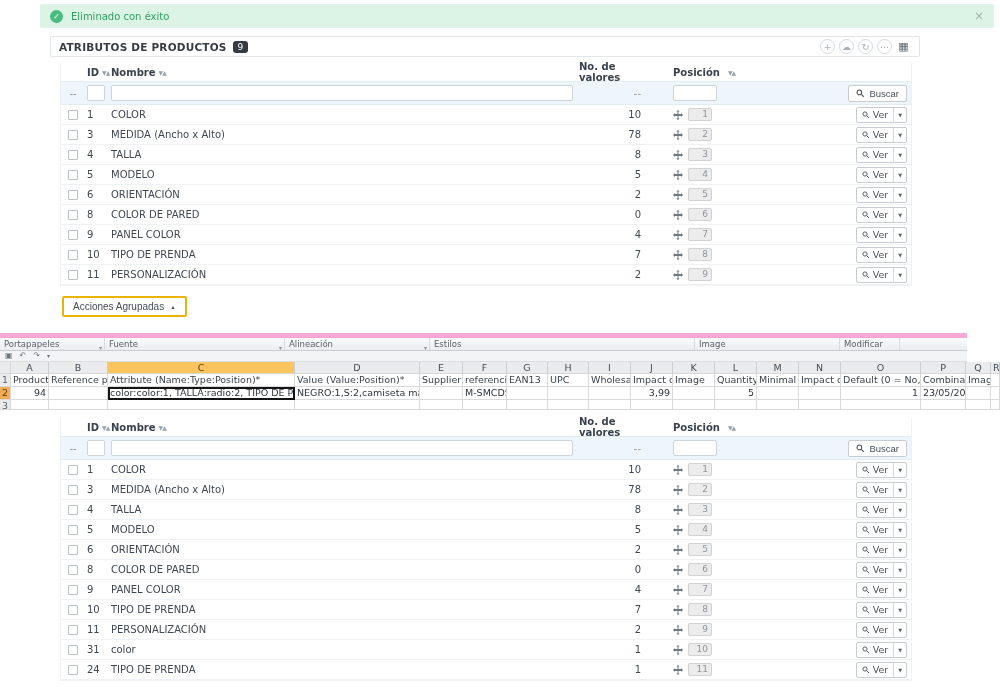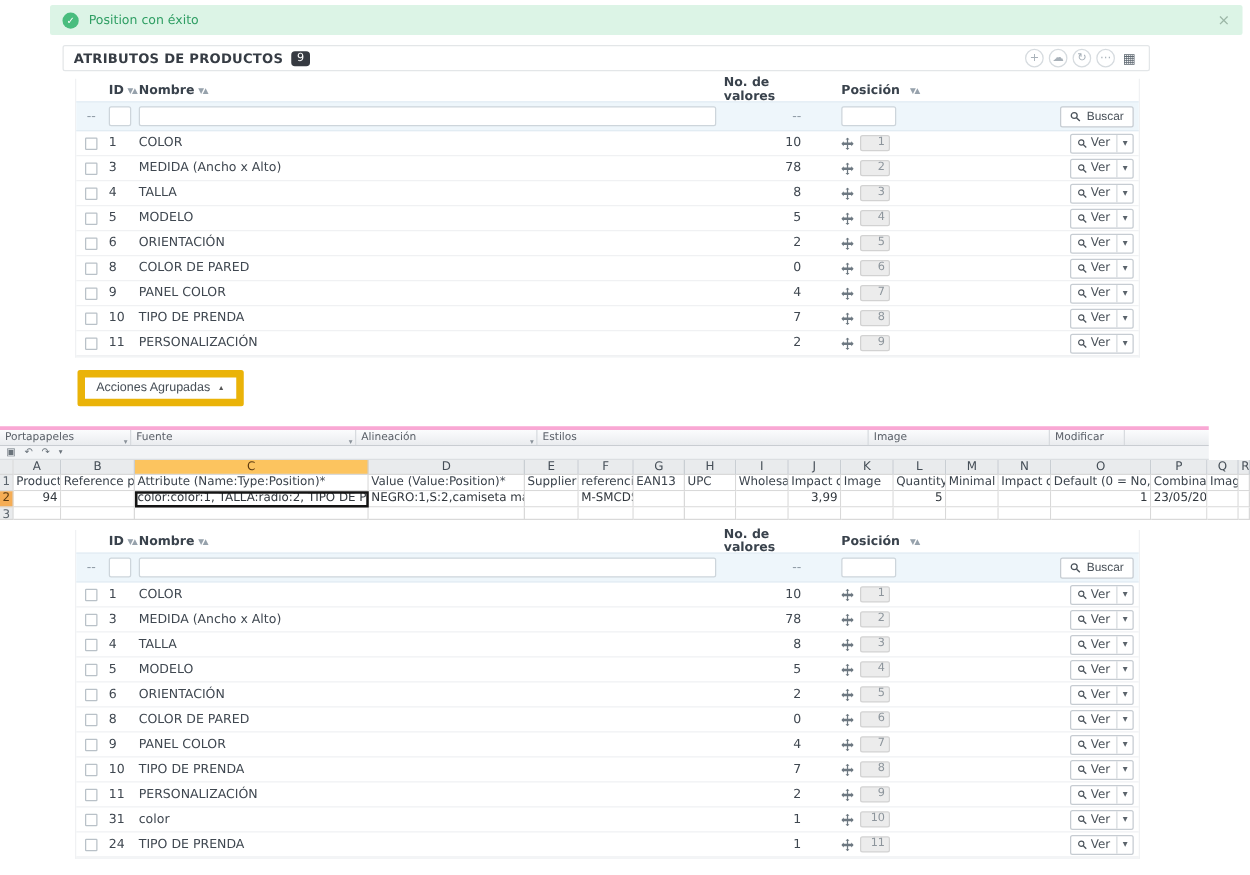--- a/index.html
+++ b/index.html
@@ -39,25 +39,25 @@
   .flt-nm{width:calc(100% - 6px)}
   .flt-ps{width:44px}
   .dash{color:#8b97a2}
   .btn{display:inline-flex;align-items:center;border:1px solid #c6ccd2;background:#fff;border-radius:2px;color:#4a525a;cursor:pointer;font-size:9.5px}
   .btn-buscar{height:17px;padding:0 7px;gap:4px}
   .ver{height:16px}
   .ver-main{display:flex;align-items:center;gap:3px;padding:0 5px;border-right:1px solid #d5dade;height:100%}
   .ver-caret{padding:0 4px;font-size:5px;color:#5a636b;display:flex;align-items:center;height:100%}
   .move{color:#6d7881;display:flex;cursor:grab}
   .pbadge{width:24px;height:13px;background:#ececec;border:1px solid #d2d2d2;border-radius:2px;color:#8d959c;font-size:9px;text-align:right;padding-right:3px;line-height:11px}
-  .bulk{margin:10px 0 0 62px;display:inline-flex;align-items:center;gap:6px;border:6px solid #eab308;background:#fff;border-radius:2px;padding:3px 9px;color:#464e56;cursor:pointer;font-size:10px}
+  .bulk{margin:10px 0 0 62px;display:inline-flex;align-items:center;gap:6px;border:2px solid #eab308;background:#fff;border-radius:2px;padding:3px 9px;color:#464e56;cursor:pointer;font-size:10px}
   .bulk-caret{font-size:5.5px;color:#555}
 
   
-  .xl{margin-top:16px;width:967px;border-top:3px solid #f9a8d4}
+  .xl{margin-top:16px;width:967px;border-top:5px solid #f9a8d4}
   .xl-ribbon{display:flex;height:13px;background:linear-gradient(#fbfcfd,#eaecef);border-bottom:1px solid #c9cdd2}
   .rg{position:relative;border-right:1px solid #d8dbdf;height:100%;display:flex;align-items:center;padding-left:4px;color:#5a6068;font-size:8.5px;flex:0 0 auto;cursor:pointer}
   .rg .launch{position:absolute;right:2px;bottom:-1px;font-size:6px;color:#8a929a}
   .xl-ribbon>div.rg:nth-of-type(1){width:105px}
   .xl-ribbon>div.rg:nth-of-type(2){width:180px}
   .xl-ribbon>div.rg:nth-of-type(3){width:145px}
   .xl-ribbon>div.rg:nth-of-type(4){width:265px}
   .xl-ribbon>div.rg:nth-of-type(5){width:145px}
   .xl-ribbon>div.rg:nth-of-type(6){width:60px}
   .xl-ribbon>div.rg:nth-of-type(7){width:100px}
@@ -103,21 +103,21 @@
   .btable-wrap{margin-top:8px}
 </style>
 </head>
 <body>
 
 
 
 
 <div class="alert">
   <span class="alert-icon">✓</span>
-  <span class="alert-text">Position con éxito</span>
+  <span class="alert-text">Eliminado con éxito</span>
   <span class="alert-close">×</span>
 </div>
 
 
 <div class="panel-head">
   <span class="panel-title">ATRIBUTOS DE PRODUCTOS</span>
   <span class="panel-badge">9</span>
   <span class="head-icons">
     <span class="hicon">+</span>
     <span class="hicon">☁</span>

